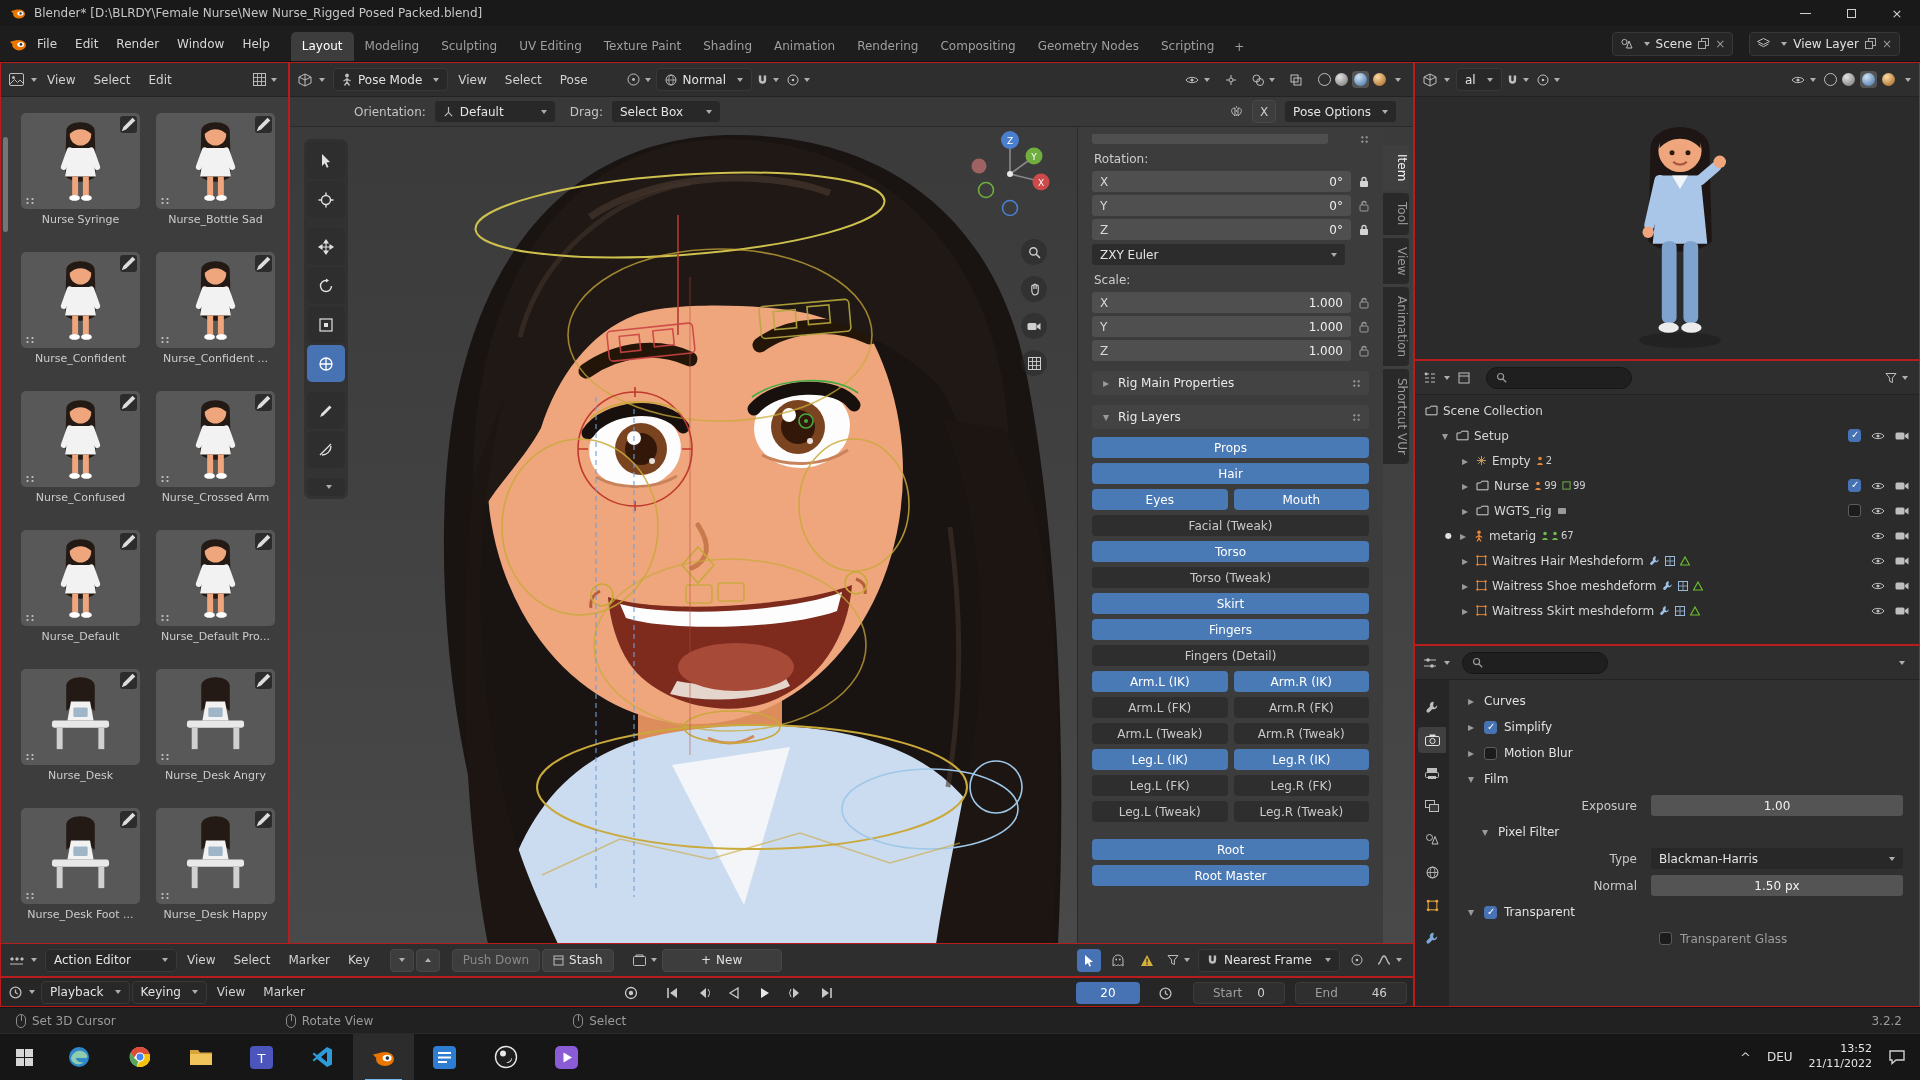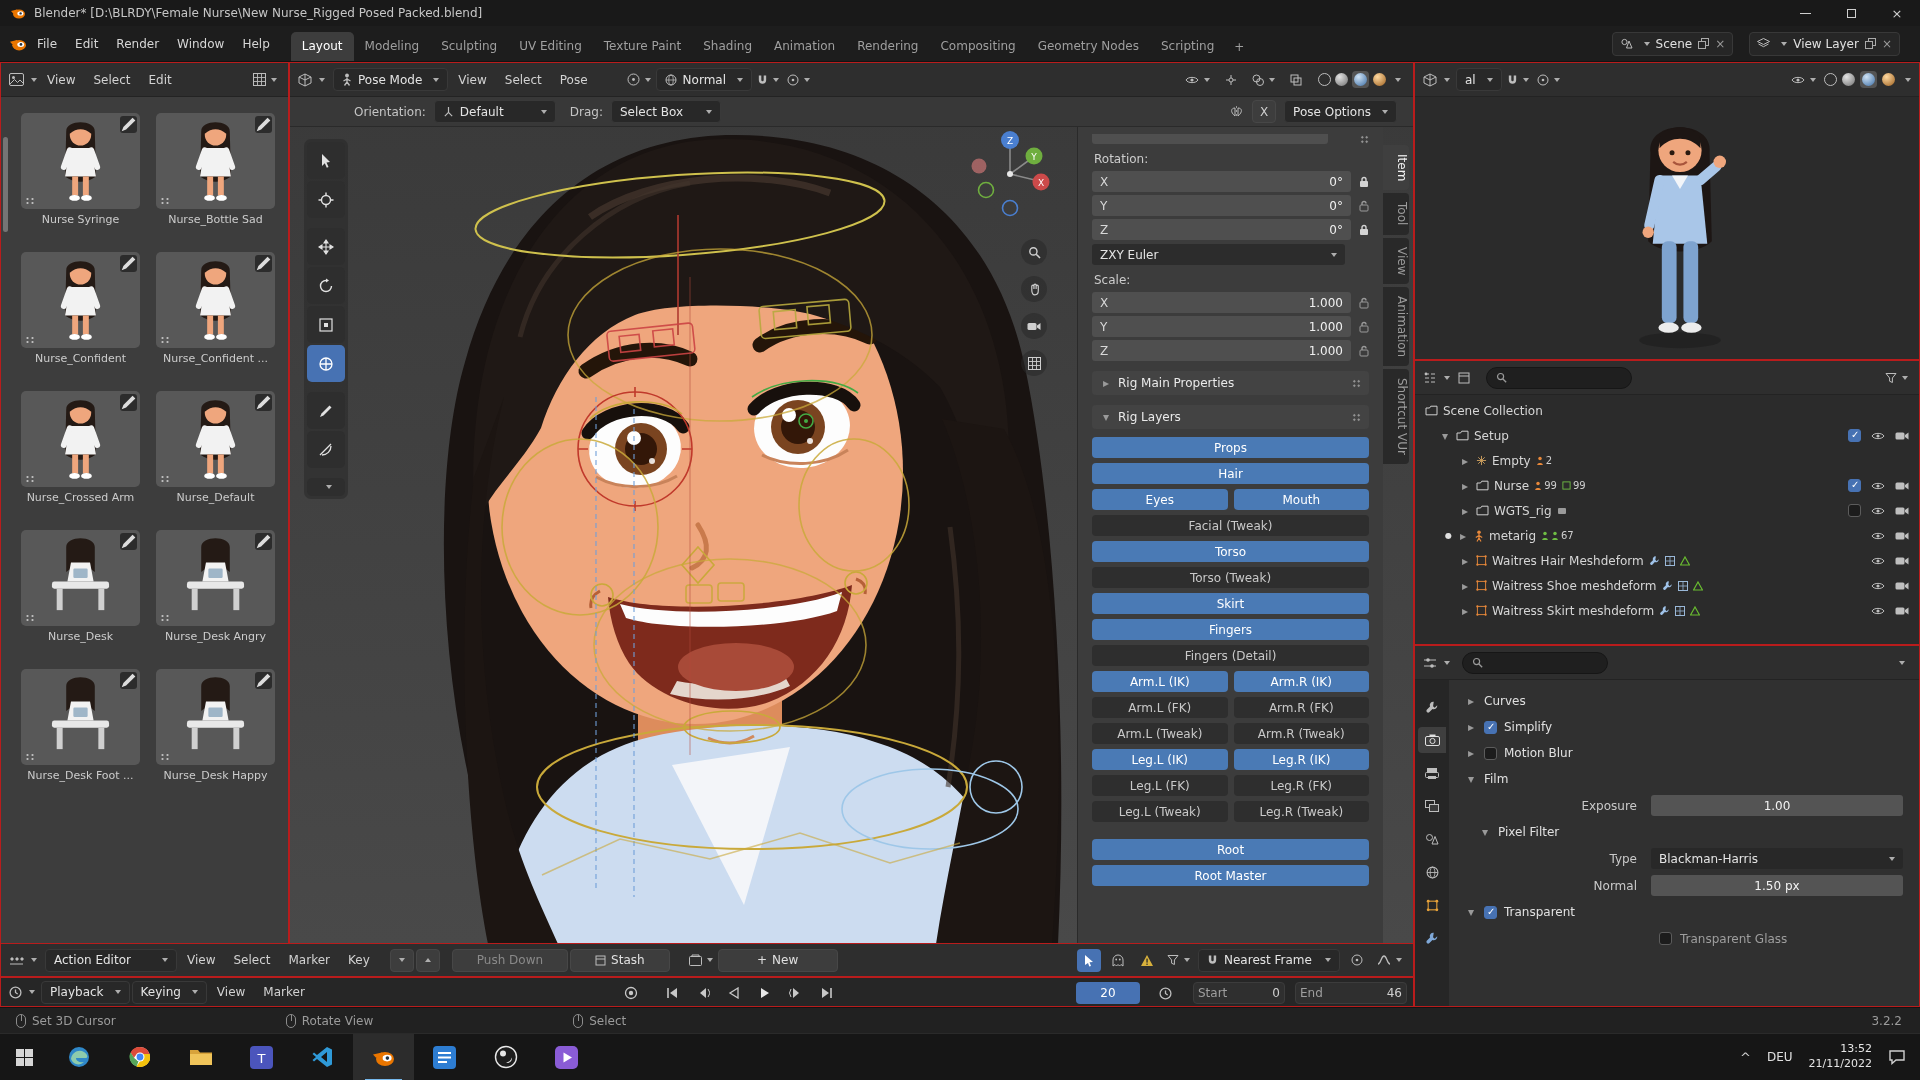--- a/index.html
+++ b/index.html
@@ -101,27 +101,27 @@
 .pr-tab.on{background:#3f3f3f}
 .pr-content{position:absolute;left:34px;top:34px;right:0;bottom:0;background:#303030;padding:8px 0;overflow:hidden}
 .pp-section{height:26px;display:flex;align-items:center;gap:7px;padding-left:16px;color:#e0e0e0}
 .pp-row{height:27px;display:flex;align-items:center;padding-right:16px}
 .pp-label{width:188px;text-align:right;color:#c9c9c9;flex:none;margin-right:14px}
 .pp-slider{flex:1;height:21px;background:#545454;border-radius:3px;display:flex;align-items:center;justify-content:center;color:#f2f2f2}
 .pp-dd{flex:1;height:21px;background:#282828;border-radius:3px;display:flex;align-items:center;padding:0 8px;color:#e4e4e4}
 .pp-dd .caret{margin-left:auto}
 
 .dope{display:flex;align-items:center;padding:0 8px;gap:2px;background:#2e2e2e}
-.btn{display:flex;align-items:center;gap:5px;background:#3d3d3d;border:1px solid #474747;border-radius:4px;height:23px;padding:0 24px;color:#e0e0e0}
+.btn{display:flex;align-items:center;gap:5px;background:#3d3d3d;border:1px solid #474747;border-radius:4px;height:23px;padding:0 10px;color:#e0e0e0}
 .btn.dim{color:#8a8a8a}
 .tl{background:#262626;display:flex;align-items:center;padding:0 8px;gap:2px;position:relative}
 .transport{position:absolute;left:618px;top:3px;display:flex;align-items:center;gap:7px}
 .tbtn{width:24px;height:24px;display:flex;align-items:center;justify-content:center;border-radius:4px}
 .framefield{position:absolute;left:1075px;top:4px;width:64px;height:22px;background:#4772b3;border-radius:4px;color:#fff;display:flex;align-items:center;justify-content:center}
-.rangepill{height:22px;background:#2f2f2f;border:1px solid #3c3c3c;border-radius:4px;display:flex;align-items:center;padding:0 4px;gap:8px;color:#d0d0d0;position:absolute;top:4px}
+.rangepill{height:22px;background:#2f2f2f;border:1px solid #3c3c3c;border-radius:4px;display:flex;align-items:center;padding:0 19px;gap:8px;color:#d0d0d0;position:absolute;top:4px}
 
 .statusbar{position:absolute;left:0;top:1007px;width:1920px;height:26px;background:#212121;display:flex;align-items:center;color:#9b9b9b;border-top:1px solid #141414}
 .hint{display:flex;align-items:center;gap:6px}
 .mouse{width:10px;height:14px;border:1px solid #8d8d8d;border-radius:5px;position:relative;flex:none}
 .mouse::after{content:"";position:absolute;left:4px;top:0;width:1px;height:6px;background:#8d8d8d}
 .taskbar{position:absolute;left:0;top:1033px;width:1920px;height:47px;background:#161616;display:flex;align-items:center;border-top:1px solid #2a2a2a}
 .tb-app{width:61px;height:47px;display:flex;align-items:center;justify-content:center;position:relative}
 .tb-app.on{background:#2c2c2c}
 .tb-app.on::after{content:"";position:absolute;left:12px;right:12px;bottom:0;height:2px;background:#76b9ed}
 .tray{margin-left:auto;display:flex;align-items:center;gap:16px;padding-right:14px;color:#e0e0e0}
@@ -315,35 +315,63 @@
               <svg viewBox="0 0 100 78">
                 <use href="#fig-stand"></use>
               </svg>
               <span class="badge-edit">
                 <svg width="9" height="9" viewBox="0 0 10 10">
                   <path d="M1 9 L2 6.4 L7.4 1 L9 2.6 L3.6 8 Z" fill="#ddd"></path>
                 </svg>
               </span>
               <span class="badge-dots"></span>
             </div>
-            <div class="asset-label">Nurse_Crossed Arm</div>
+            <div class="asset-label">Nurse_Confused</div>
           </div>
         <div class="asset-item">
             <div class="thumb">
               <svg viewBox="0 0 100 78">
                 <use href="#fig-stand"></use>
               </svg>
               <span class="badge-edit">
                 <svg width="9" height="9" viewBox="0 0 10 10">
                   <path d="M1 9 L2 6.4 L7.4 1 L9 2.6 L3.6 8 Z" fill="#ddd"></path>
                 </svg>
               </span>
               <span class="badge-dots"></span>
             </div>
+            <div class="asset-label">Nurse_Crossed Arm</div>
+          </div>
+        <div class="asset-item">
+            <div class="thumb">
+              <svg viewBox="0 0 100 78">
+                <use href="#fig-stand"></use>
+              </svg>
+              <span class="badge-edit">
+                <svg width="9" height="9" viewBox="0 0 10 10">
+                  <path d="M1 9 L2 6.4 L7.4 1 L9 2.6 L3.6 8 Z" fill="#ddd"></path>
+                </svg>
+              </span>
+              <span class="badge-dots"></span>
+            </div>
             <div class="asset-label">Nurse_Default</div>
+          </div>
+        <div class="asset-item">
+            <div class="thumb">
+              <svg viewBox="0 0 100 78">
+                <use href="#fig-stand"></use>
+              </svg>
+              <span class="badge-edit">
+                <svg width="9" height="9" viewBox="0 0 10 10">
+                  <path d="M1 9 L2 6.4 L7.4 1 L9 2.6 L3.6 8 Z" fill="#ddd"></path>
+                </svg>
+              </span>
+              <span class="badge-dots"></span>
+            </div>
+            <div class="asset-label">Nurse_Default Pro...</div>
           </div>
         <div class="asset-item">
             <div class="thumb">
               <svg viewBox="0 0 100 78">
                 <use href="#fig-desk"></use>
               </svg>
               <span class="badge-edit">
                 <svg width="9" height="9" viewBox="0 0 10 10">
                   <path d="M1 9 L2 6.4 L7.4 1 L9 2.6 L3.6 8 Z" fill="#ddd"></path>
                 </svg>

